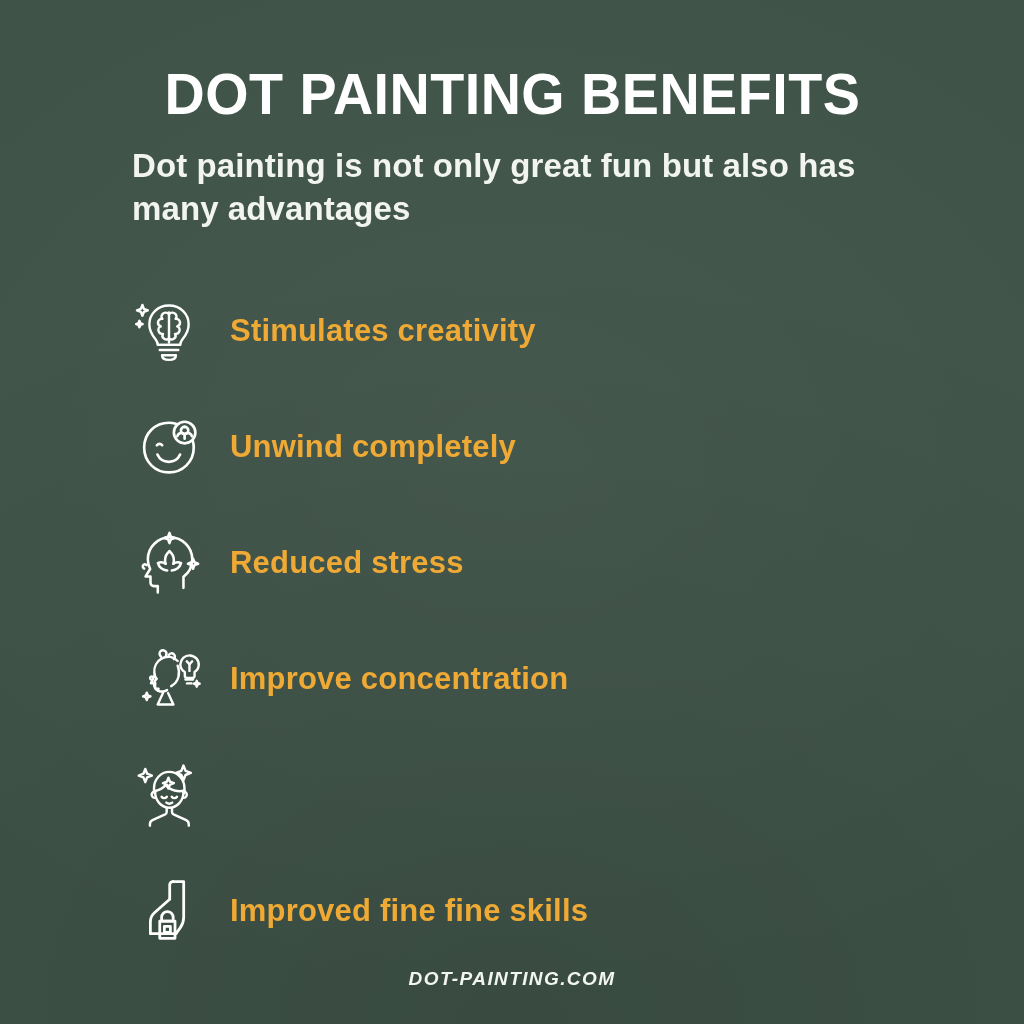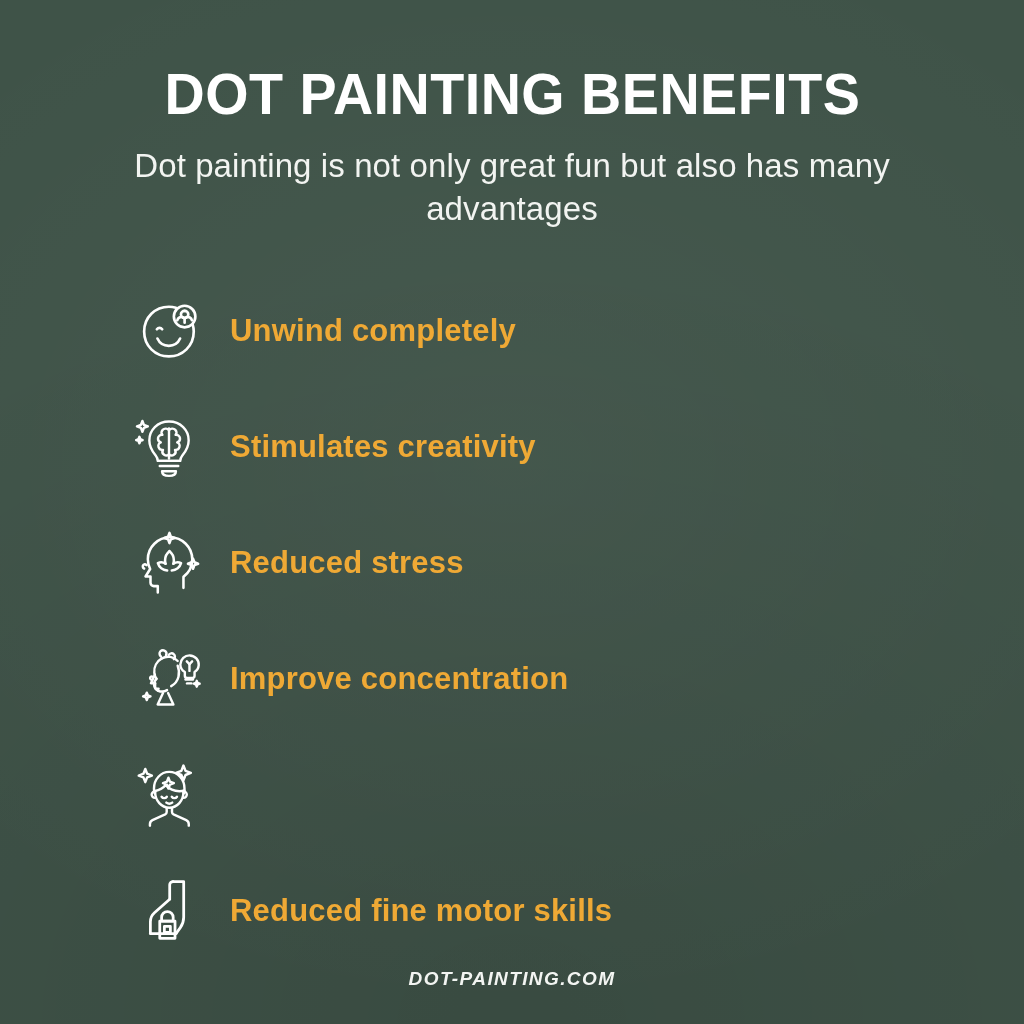--- a/index.html
+++ b/index.html
@@ -42,25 +42,24 @@
     color:#ffffff;
     text-align:center;
     line-height:1.05;
     transform:scaleX(0.96);
   }
 
   .subtitle{
     margin-top:20px;
     width:760px;
     font-family:"Liberation Sans", sans-serif;
-    font-weight:normal;
+    font-weight:bold;
     font-size:33px;
     line-height:1.30;
     color:#f2f4f1;
-    text-align:center;
     letter-spacing:0.1px;
   }
 
   
   .benefits{
     margin-top:42px;
     width:1024px;
     padding-left:130px;
     display:flex;
     flex-direction:column;
@@ -111,51 +110,51 @@
 
 <div class="bg-texture"></div>
 
 <div class="poster">
 
   <h1 class="title">DOT PAINTING BENEFITS</h1>
 
   <p class="subtitle">Dot painting is not only great fun but also has many advantages</p>
 
   <div class="benefits">
+
+    <div class="benefit-row">
+      <span class="benefit-icon">
+        <svg viewBox="0 0 64 64" fill="none" stroke="#ffffff" stroke-width="2.1" stroke-linecap="round" stroke-linejoin="round">
+          <path d="M32 10c10 0 17 7.3 17 16.3 0 6.2-3 9.8-5.2 12.6-1.4 1.8-2.1 3.1-2.1 5.1H22.3c0-2-.7-3.3-2.1-5.1C18 36.1 15 32.5 15 26.3 15 17.3 22 10 32 10z"></path>
+          <path d="M23 44h18M24 48.5h16M26 53h12c0 2.4-2 4-6 4s-6-1.6-6-4z"></path>
+          <path d="M32 16v26"></path>
+          <path d="M32 17.4c-1.4-1.6-4-1.8-5.5-.3-1.4 1.4-1.2 3.3-.2 4.4-1.9-.2-3.6 1-3.8 2.9-.2 1.8 1 3.2 2.4 3.6-1.6.7-2.5 2.5-1.9 4.2.5 1.6 2.2 2.5 3.8 2.3-.8 1.4-.5 3.3 1 4.3 1.4.9 3.2.6 4.2-.6"></path>
+          <path d="M32 17.4c1.4-1.6 4-1.8 5.5-.3 1.4 1.4 1.2 3.3.2 4.4 1.9-.2 3.6 1 3.8 2.9.2 1.8-1 3.2-2.4 3.6 1.6.7 2.5 2.5 1.9 4.2-.5 1.6-2.2 2.5-3.8 2.3.8 1.4.5 3.3-1 4.3-1.4.9-3.2.6-4.2-.6"></path>
+          <path d="M9 9.5l1.3 3.4 3.4 1.3-3.4 1.3L9 18.9l-1.3-3.4L4.3 14.2l3.4-1.3z"></path>
+          <path d="M6.4 23.2l.8 2 2 .8-2 .8-.8 2-.8-2-2-.8 2-.8z"></path>
+        </svg>
+      </span>
+      <span class="benefit-label">Stimulates creativity</span>
+    </div>
 
     <div class="benefit-row">
       <span class="benefit-icon">
         <svg viewBox="0 0 64 64" fill="none" stroke="#ffffff" stroke-width="2.3" stroke-linecap="round" stroke-linejoin="round">
           <path d="M52.5 26.5c.6 1.9.9 3.9.9 6C53.4 44.9 43.8 54 31.9 54 20 54 10.5 44.9 10.5 32.5S20 11 31.9 11c2.1 0 4.1.3 6 .9"></path>
           <path d="M21.5 30.5c1.2-1.6 3.4-1.6 4.6 0"></path>
           <path d="M22 38.5c1.8 4 5.6 6.3 9.8 6.3 4.2 0 8-2.3 9.8-6.3"></path>
           <circle cx="45.5" cy="19.5" r="9.3"></circle>
           <path d="M45.5 14.6c1.8 0 3.2 1.4 3.2 3.1 0 1.2-.7 2.3-1.7 2.8"></path>
           <path d="M45.5 14.6c-1.8 0-3.2 1.4-3.2 3.1 0 1.2.7 2.3 1.7 2.8"></path>
           <path d="M45.5 20.6v4.2"></path>
           <path d="M45.3 21c-1.1-1.1-2.9-1.4-4.3-.7-1 .5-1.6 1.4-1.8 2.4"></path>
           <path d="M45.7 21c1.1-1.1 2.9-1.4 4.3-.7 1 .5 1.6 1.4 1.8 2.4"></path>
         </svg>
       </span>
       <span class="benefit-label">Unwind completely</span>
-    </div>
-
-    <div class="benefit-row">
-      <span class="benefit-icon">
-        <svg viewBox="0 0 64 64" fill="none" stroke="#ffffff" stroke-width="2.1" stroke-linecap="round" stroke-linejoin="round">
-          <path d="M32 10c10 0 17 7.3 17 16.3 0 6.2-3 9.8-5.2 12.6-1.4 1.8-2.1 3.1-2.1 5.1H22.3c0-2-.7-3.3-2.1-5.1C18 36.1 15 32.5 15 26.3 15 17.3 22 10 32 10z"></path>
-          <path d="M23 44h18M24 48.5h16M26 53h12c0 2.4-2 4-6 4s-6-1.6-6-4z"></path>
-          <path d="M32 16v26"></path>
-          <path d="M32 17.4c-1.4-1.6-4-1.8-5.5-.3-1.4 1.4-1.2 3.3-.2 4.4-1.9-.2-3.6 1-3.8 2.9-.2 1.8 1 3.2 2.4 3.6-1.6.7-2.5 2.5-1.9 4.2.5 1.6 2.2 2.5 3.8 2.3-.8 1.4-.5 3.3 1 4.3 1.4.9 3.2.6 4.2-.6"></path>
-          <path d="M32 17.4c1.4-1.6 4-1.8 5.5-.3 1.4 1.4 1.2 3.3.2 4.4 1.9-.2 3.6 1 3.8 2.9.2 1.8-1 3.2-2.4 3.6 1.6.7 2.5 2.5 1.9 4.2-.5 1.6-2.2 2.5-3.8 2.3.8 1.4.5 3.3-1 4.3-1.4.9-3.2.6-4.2-.6"></path>
-          <path d="M9 9.5l1.3 3.4 3.4 1.3-3.4 1.3L9 18.9l-1.3-3.4L4.3 14.2l3.4-1.3z"></path>
-          <path d="M6.4 23.2l.8 2 2 .8-2 .8-.8 2-.8-2-2-.8 2-.8z"></path>
-        </svg>
-      </span>
-      <span class="benefit-label">Stimulates creativity</span>
     </div>
 
     <div class="benefit-row">
       <span class="benefit-icon">
         <svg viewBox="0 0 64 64" fill="none" stroke="#ffffff" stroke-width="2.2" stroke-linecap="round" stroke-linejoin="round">
           <path d="M44.5 53.5V44c4.6-3.5 7.6-9 7.6-15.2 0-10.5-8.6-19-19.2-19-10.6 0-19.2 8.5-19.2 19 0 3 .7 5.9 2 8.4l-4 6.5h4.3v5.4c0 1.6 1.3 2.9 2.9 2.9h3.4v5.5"></path>
           <path d="M10.5 36.8c-1.3-.5-1.6-2.3-.5-3.2.7-.6 1.8-.5 2.5.2"></path>
           <path d="M32.4 21.8c2.4 1.9 3.8 4.8 3.8 7.9 0 1-.1 2-.4 2.9"></path>
           <path d="M32.4 21.8c-2.4 1.9-3.8 4.8-3.8 7.9 0 1 .1 2 .4 2.9"></path>
           <path d="M35.8 32.6c2-1.4 4.5-1.6 6.6-.5-1 3.6-4.3 6.1-8 6.3"></path>
@@ -218,20 +217,20 @@
         <svg viewBox="0 0 64 64" fill="none" stroke="#ffffff" stroke-width="2.4" stroke-linecap="round" stroke-linejoin="round">
           <path d="M35.5 6.5h9.2v30.9c0 3.2-1 6.4-2.9 9l-3.6 5"></path>
           <path d="M35.5 6.5c-1.6 0-2.9 1.3-2.9 2.9v12.4"></path>
           <path d="M32.6 21.8L19.4 33.5c-2.2 2-3.5 4.8-3.5 7.8v10.2"></path>
           <path d="M15.9 51.5h22.3"></path>
           <path d="M30.6 32.5c-2.8 0-5 2.3-5 5v3.3h10v-3.3c0-2.7-2.2-5-5-5z"></path>
           <path d="M24 40.8h13.2v14.8H24z"></path>
           <path d="M28 45.3h5.2v5.2H28z"></path>
         </svg>
       </span>
-      <span class="benefit-label">Reduced fine motor skills</span>
+      <span class="benefit-label">Improved fine fine skills</span>
     </div>
 
   </div>
 
   <div class="footer">DOT-PAINTING.COM</div>
 
 </div>
 
 </body></html>

